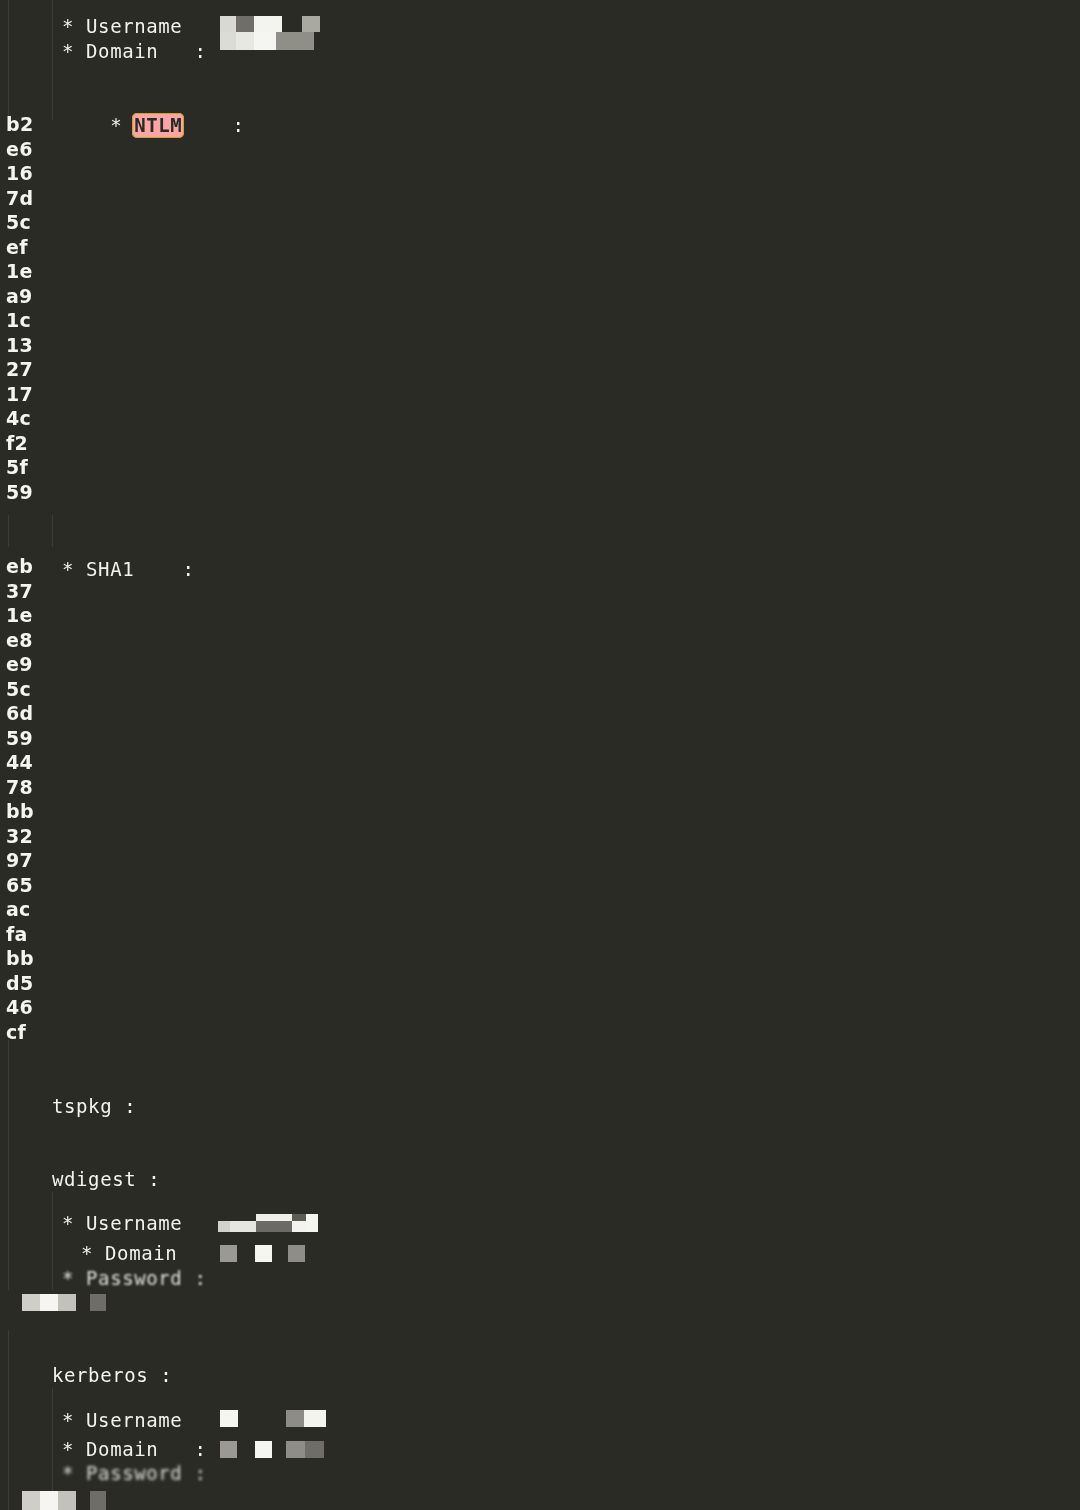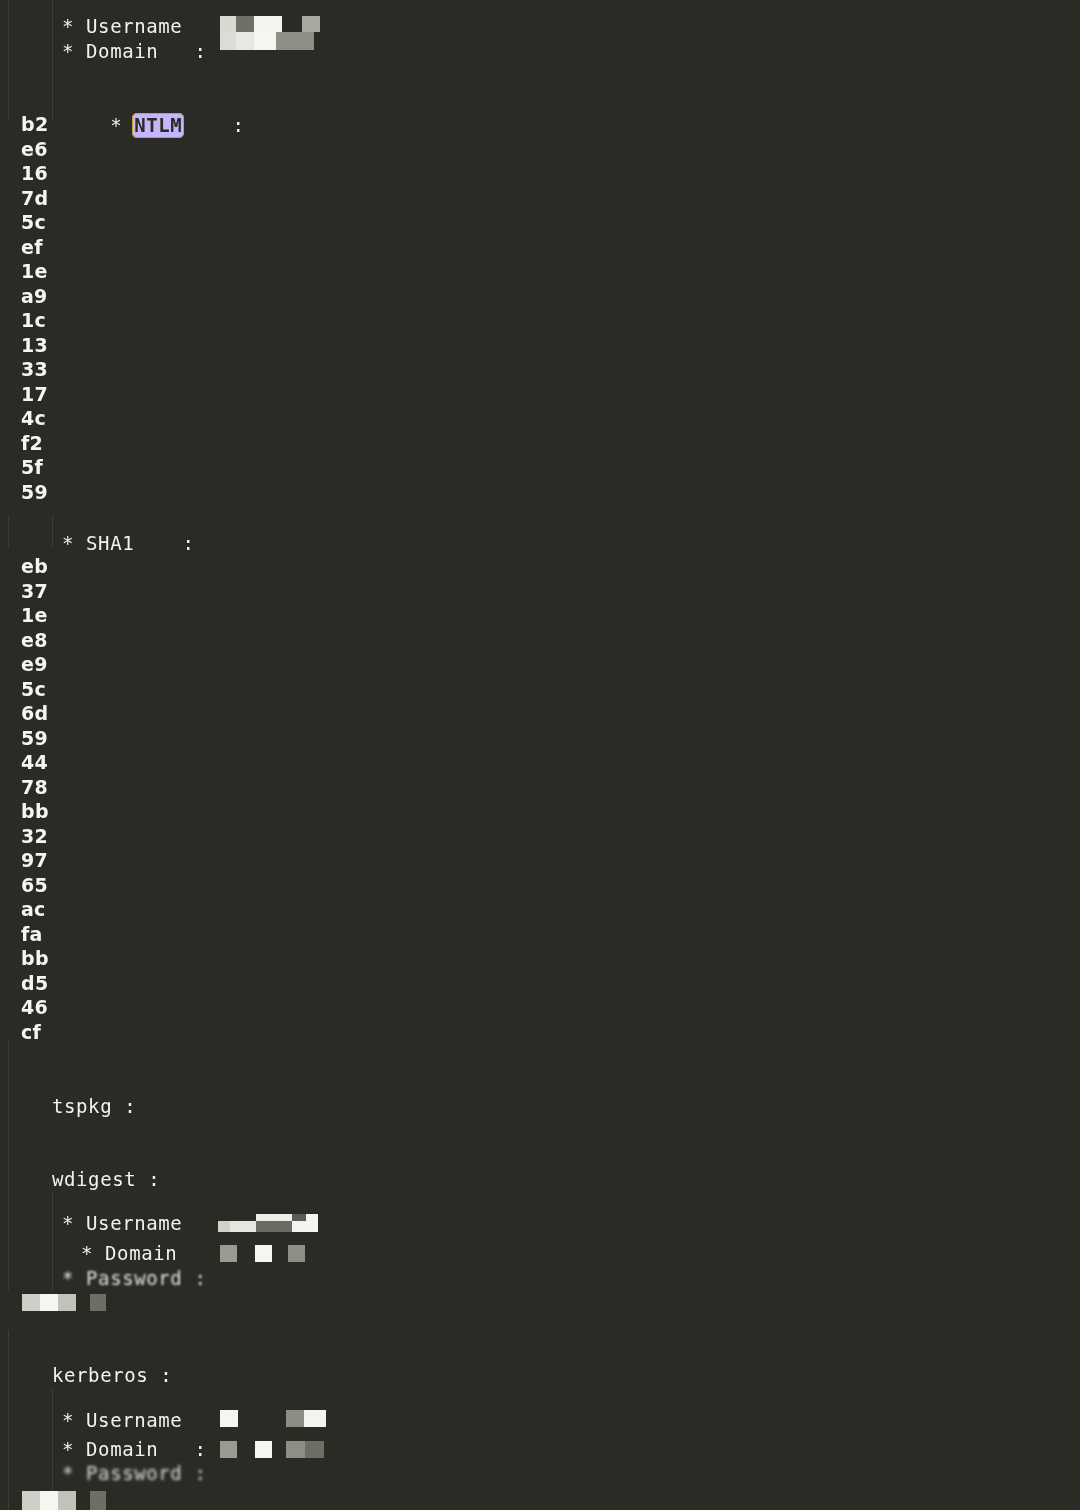--- a/index.html
+++ b/index.html
@@ -38,36 +38,36 @@
     color: #f2f2ee;
     font-family: "DejaVu Sans Mono", "Liberation Mono", monospace;
     font-size: 19px;
     letter-spacing: 0.6px;
     line-height: 25px;
   }
 
   
   .hexcol {
     position: absolute;
-    left: 21px;
+    left: 6px;
     color: #f4f4f0;
     font-family: "DejaVu Sans", "Liberation Sans", sans-serif;
     font-size: 19px;
     font-weight: 700;
     letter-spacing: 0.3px;
   }
   .hexcol .byte {
     display: block;
     height: 24.5px;
     line-height: 24.5px;
   }
 
   
   .hl {
-    background: #c4b5fd;
+    background: #fca5a5;
     color: #2b2b26;
     border: 1px solid #c9a227;
     border-radius: 5px;
     padding: 0px 1px 1px 1px;
     margin-left: -2px;
     font-weight: 700;
   }
 
   
   .redact {
@@ -125,29 +125,29 @@
       <span class="byte">b2</span>
       <span class="byte">e6</span>
       <span class="byte">16</span>
       <span class="byte">7d</span>
       <span class="byte">5c</span>
       <span class="byte">ef</span>
       <span class="byte">1e</span>
       <span class="byte">a9</span>
       <span class="byte">1c</span>
       <span class="byte">13</span>
-      <span class="byte">33</span>
+      <span class="byte">27</span>
       <span class="byte">17</span>
       <span class="byte">4c</span>
       <span class="byte">f2</span>
       <span class="byte">5f</span>
       <span class="byte">59</span>
     </div>
 
-  <div class="tline" style="left:62px; top:531px;text-align:center;">* SHA1    :</div>
+  <div class="tline" style="left:62px; top:557px;text-align:center;">* SHA1    :</div>
 
   <div class="hexcol" style="top:554px;">
       <span class="byte">eb</span>
       <span class="byte">37</span>
       <span class="byte">1e</span>
       <span class="byte">e8</span>
       <span class="byte">e9</span>
       <span class="byte">5c</span>
       <span class="byte">6d</span>
       <span class="byte">59</span>

